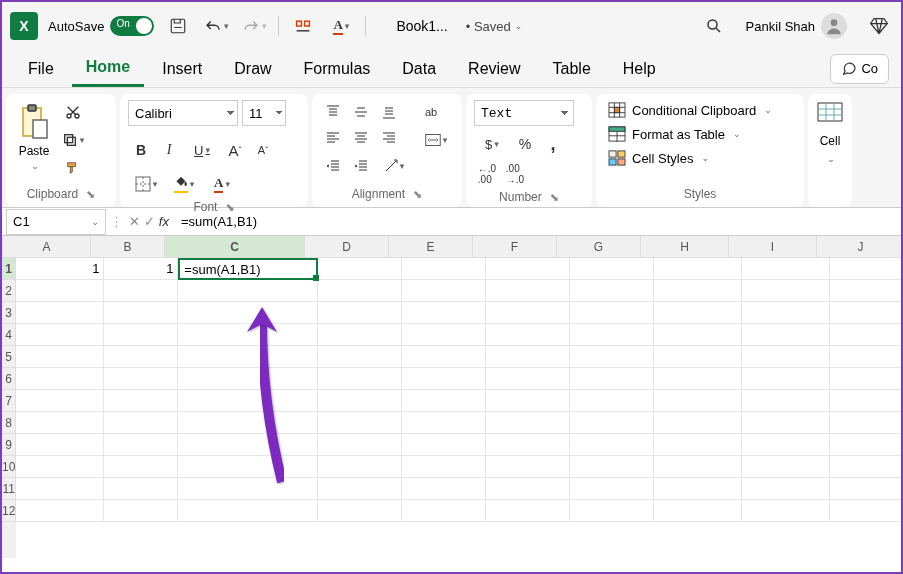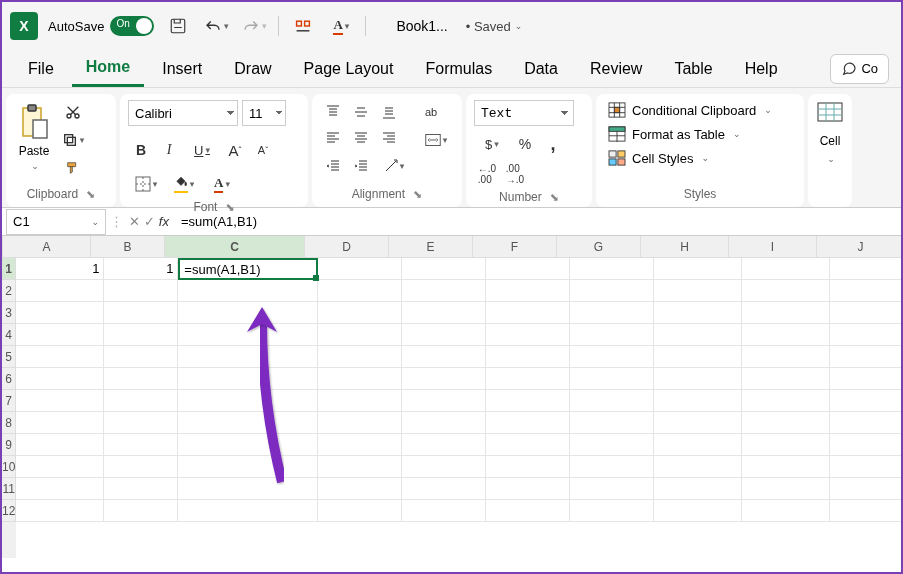--- a/index.html
+++ b/index.html
@@ -117,28 +117,49 @@
   <div class="tb-btn">
       <span class="underline-red" style="font-weight:600;font-family:serif">A</span>
       <span class="chev">▾</span>
     </div>
   <div class="tb-sep"></div>
   <span class="doc-name">Book1...</span>
   <span class="saved">
       <span>• Saved</span>
       <span class="chev">⌄</span>
     </span>
+  <div class="titlebar-right">
+    <div class="tb-btn">
+      <svg width="18" height="18" viewBox="0 0 24 24" fill="none" stroke="#333" stroke-width="2">
+          <circle cx="10" cy="10" r="6"></circle>
+          <path d="M20 20l-5-5"></path>
+        </svg>
+    </div>
+    <div class="user">
+      <span>Pankil Shah</span>
+      <div class="avatar">
+        <svg width="20" height="20" viewBox="0 0 24 24" fill="#888">
+            <circle cx="12" cy="8" r="4"></circle>
+            <path d="M4 22c0-4 4-7 8-7s8 3 8 7z"></path>
+          </svg>
+      </div>
+    </div>
+    <div class="tb-btn">
+      <svg width="20" height="20" viewBox="0 0 24 24" fill="none" stroke="#333" stroke-width="1.5">
+          <path d="M6 3h12l4 6-10 12L2 9z M2 9h20 M8 3l4 18M16 3l-4 18"></path>
+        </svg>
+    </div>
+  </div>
 </div>
 
 <div class="tabs">
   <div class="tab">File</div>
   <div class="tab active">Home</div>
   <div class="tab">Insert</div>
   <div class="tab">Draw</div>
-  <div class="tab">Page Layout</div>
   <div class="tab">Formulas</div>
   <div class="tab">Data</div>
   <div class="tab">Review</div>
   <div class="tab">Table</div>
   <div class="tab">Help</div>
   <div class="comments-btn">
     <svg width="16" height="16" viewBox="0 0 24 24" fill="none" stroke="#333" stroke-width="1.8">
         <path d="M21 11a8 8 0 01-11 7l-6 2 2-5a8 8 0 1115-4z"></path>
       </svg>
     <span>Co</span>

